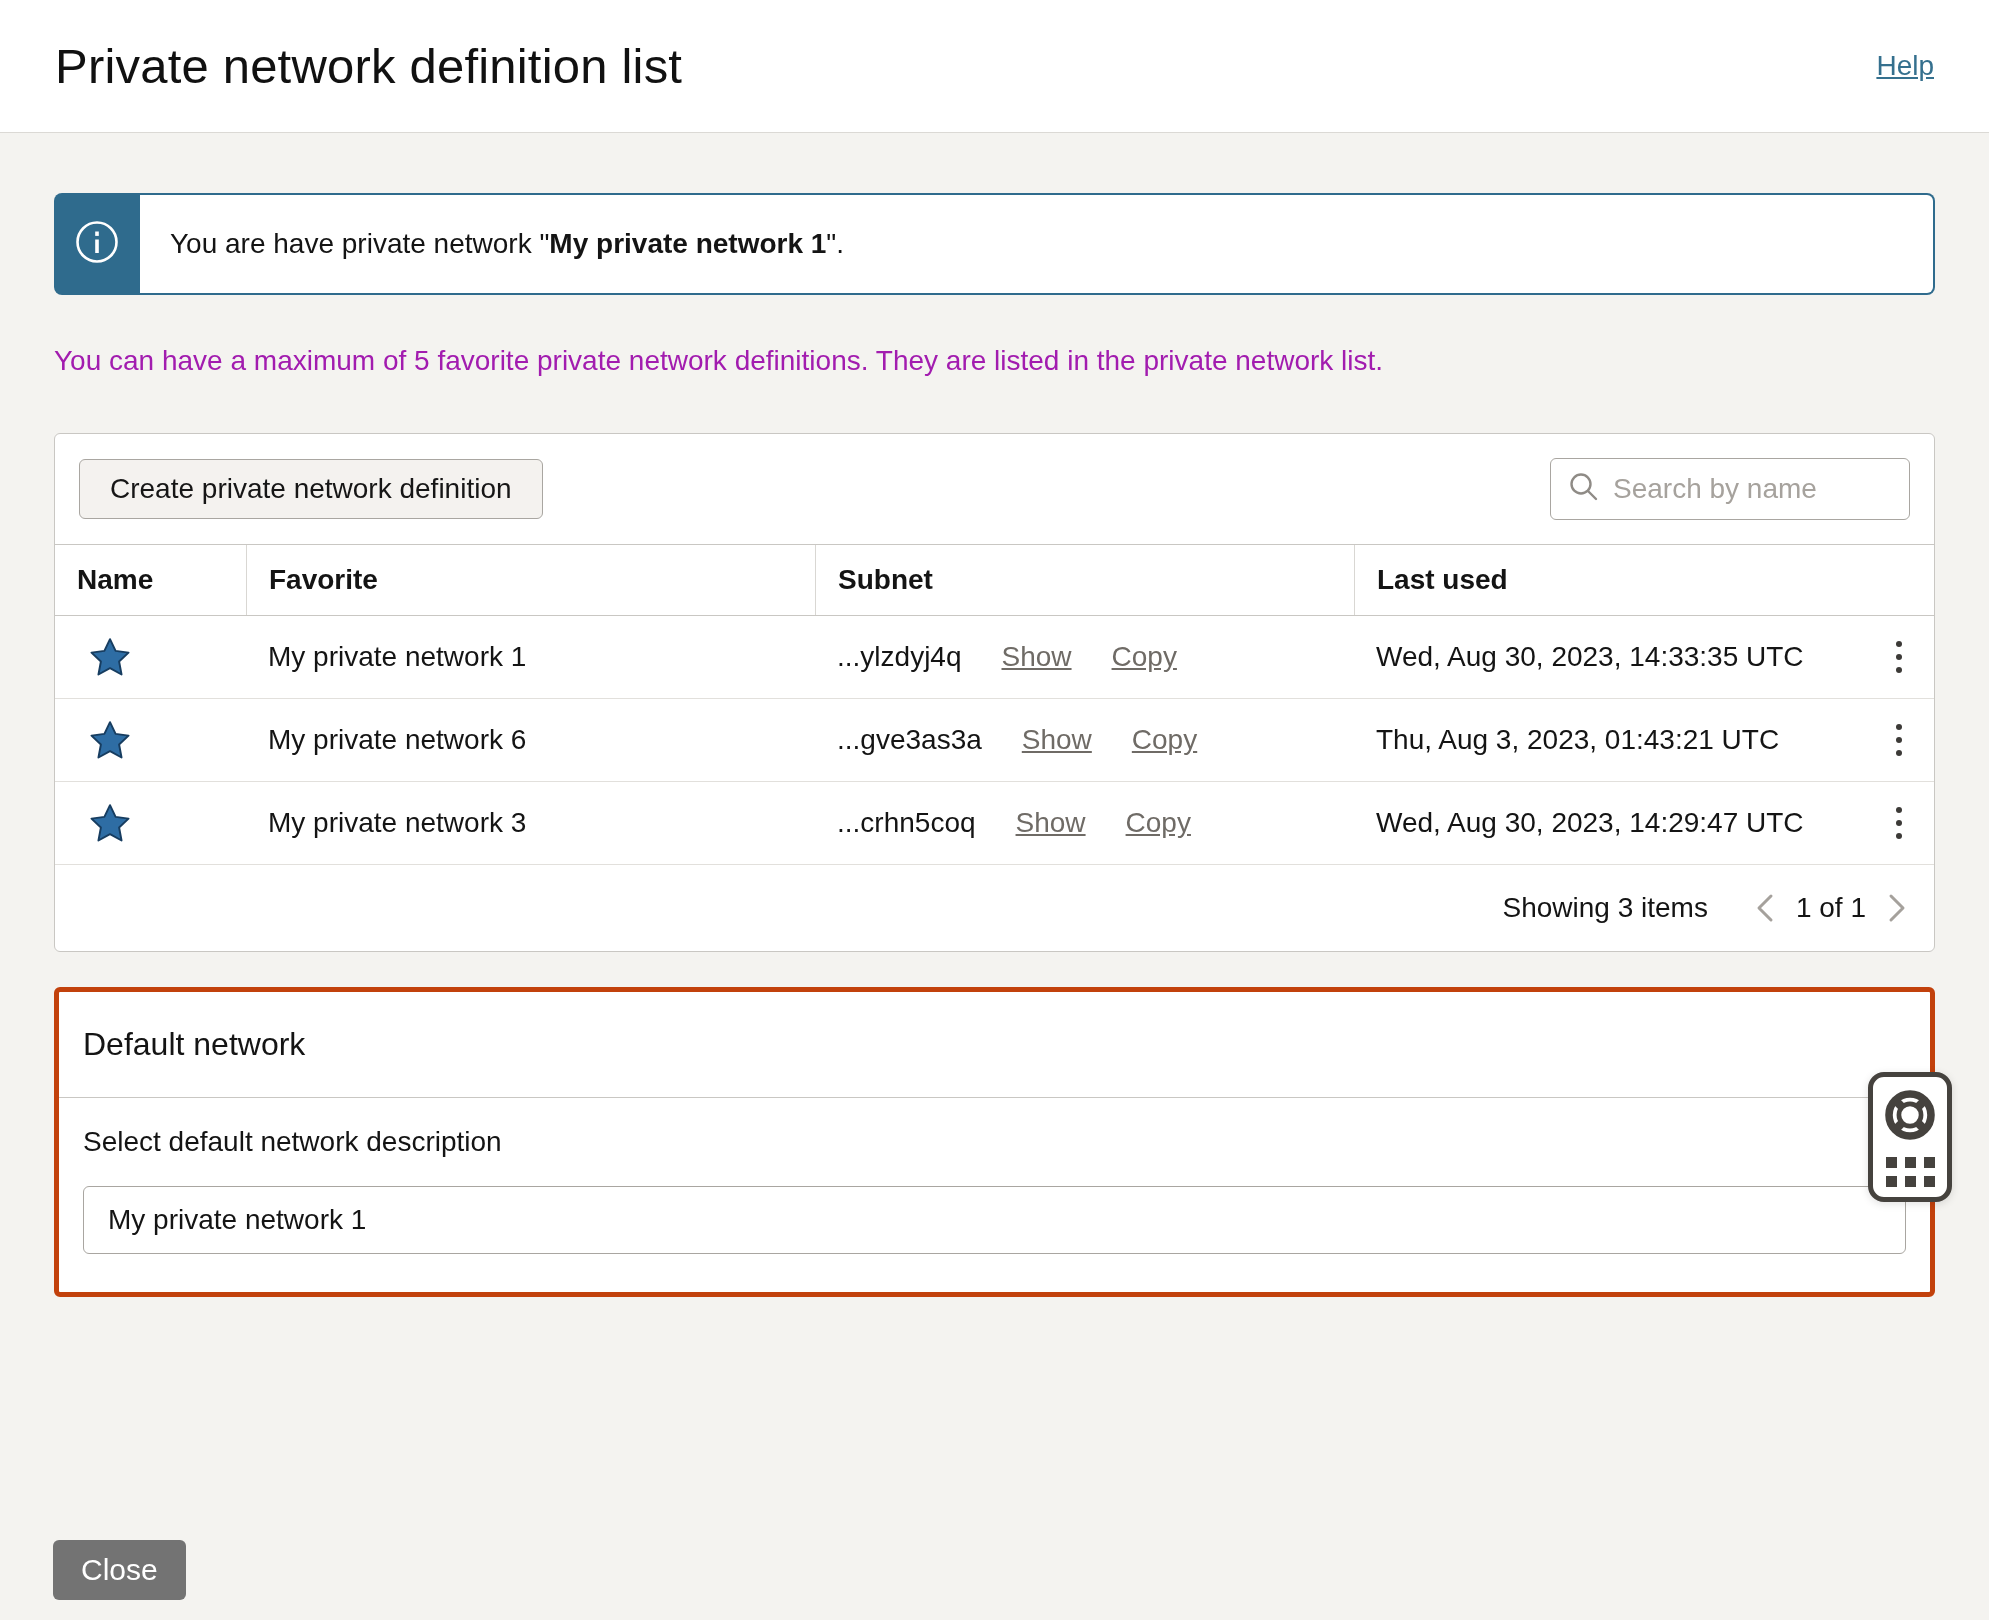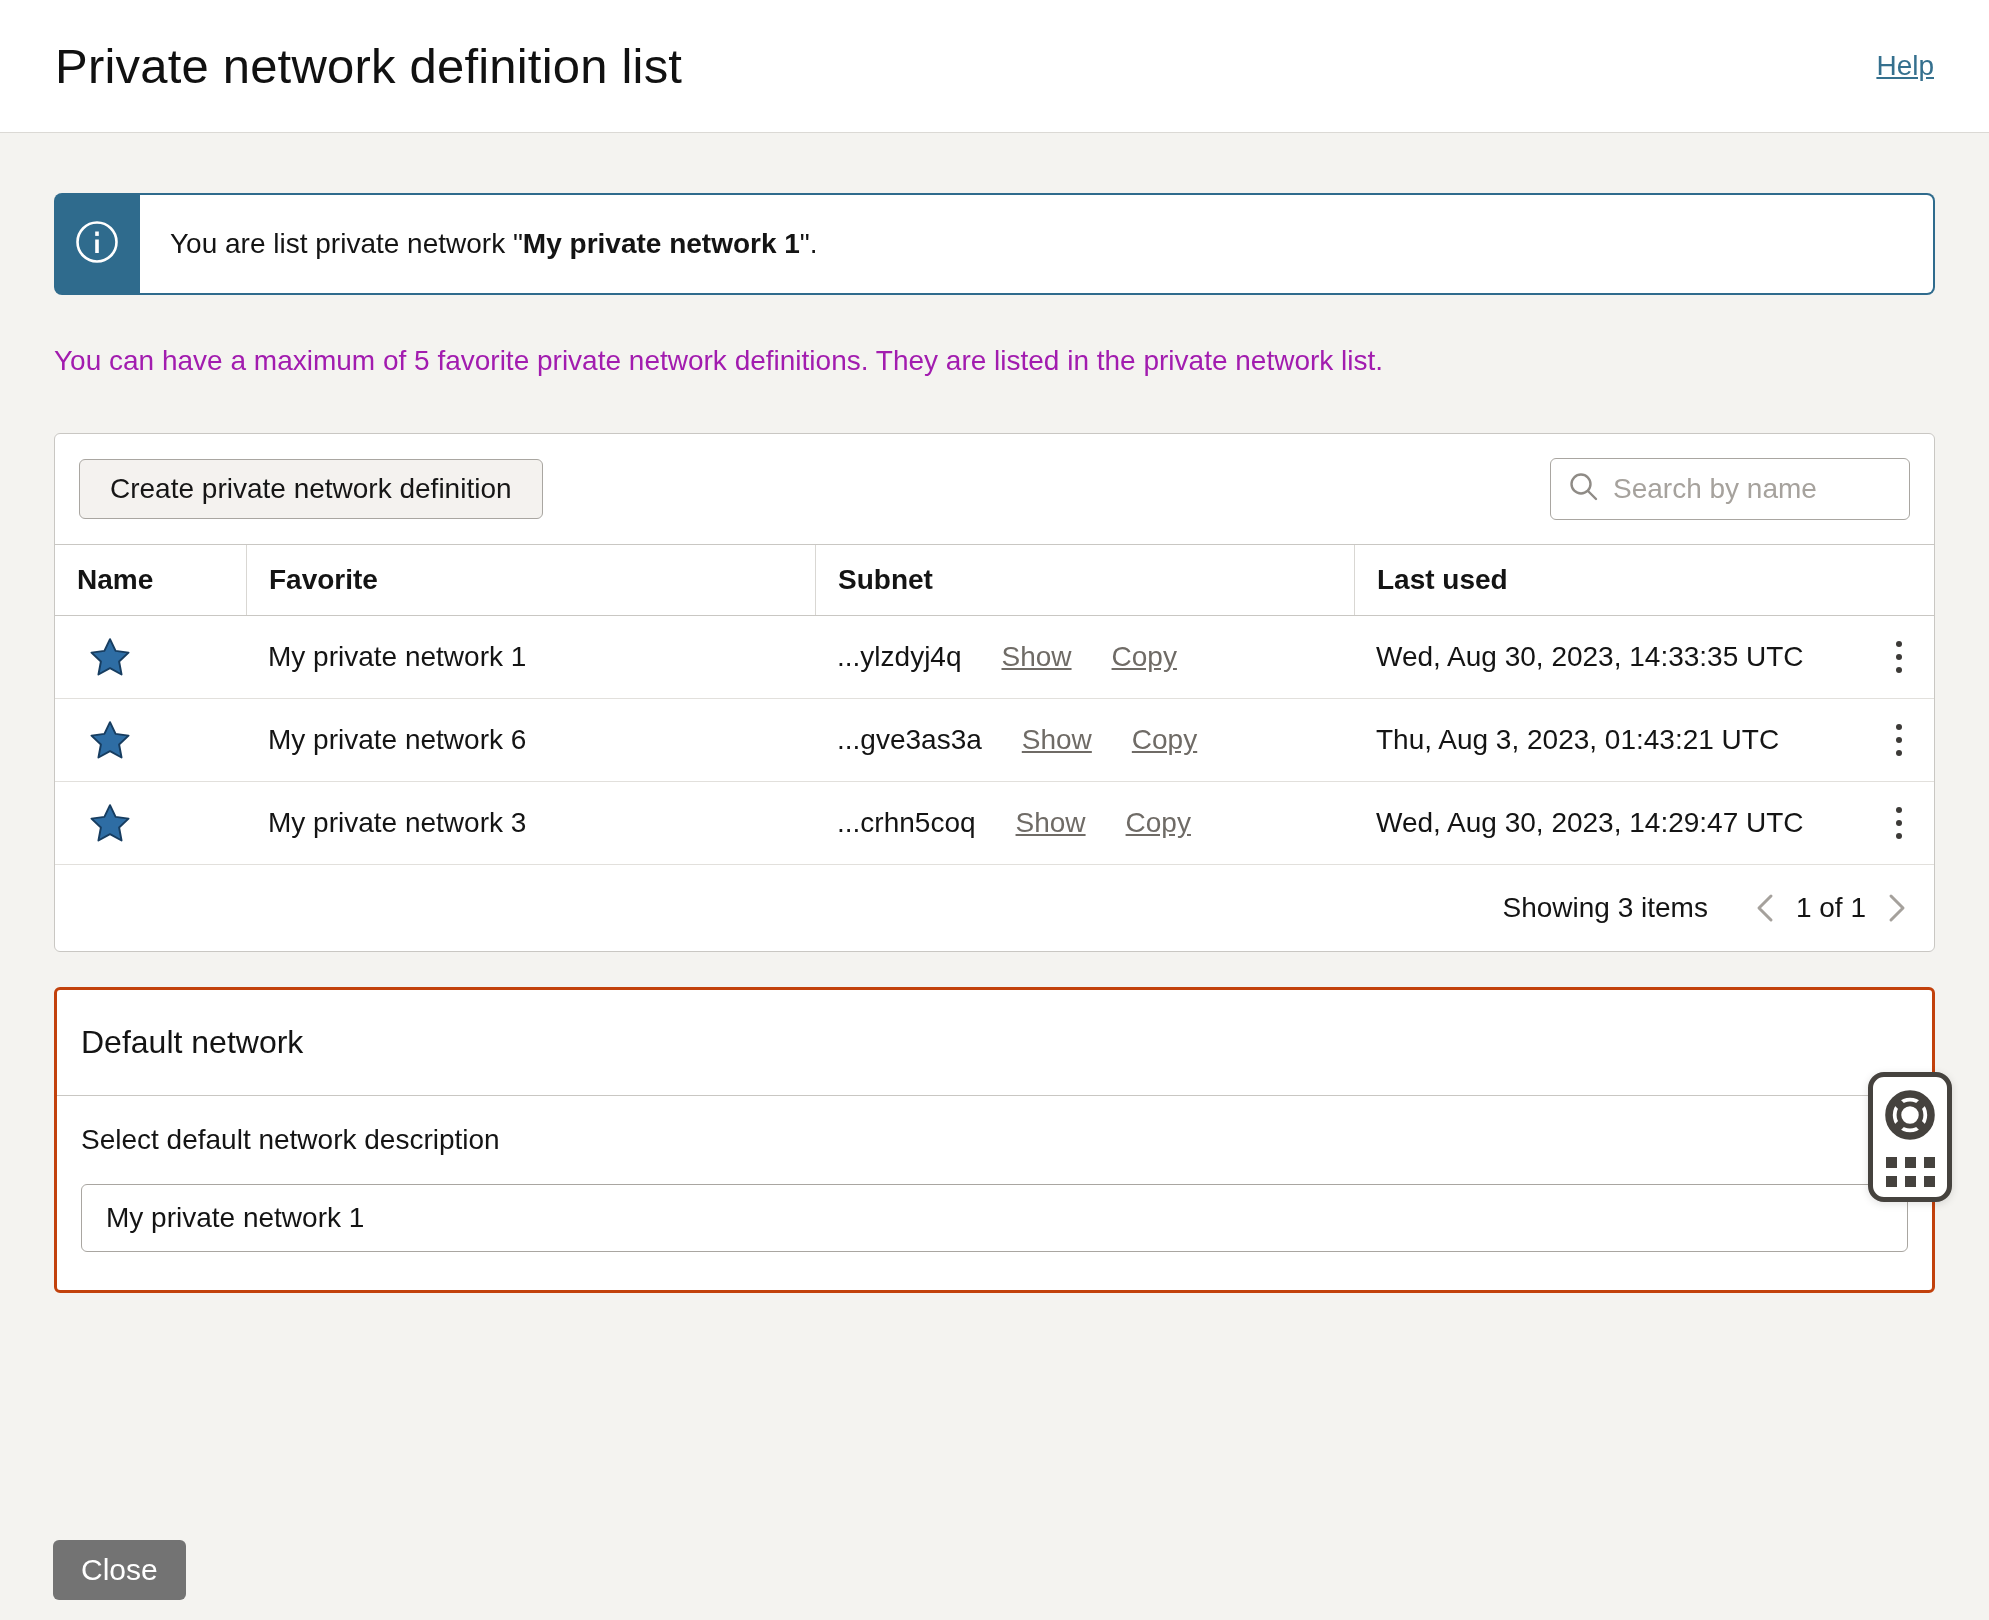--- a/index.html
+++ b/index.html
@@ -159,21 +159,21 @@
   }
   .showing { font-size:28px; }
   .pager { display:flex; align-items:center; gap:14px; margin-left:14px; }
   .pager-btn { background:none; border:none; cursor:pointer; display:flex; padding:0; }
   .page-ind { font-size:28px; }
 
   
   .panel {
     margin-top:35px;
     background:#ffffff;
-    border:3px solid #c2410c;
+    border:5px solid #c2410c;
     border-radius:6px;
   }
   .panel-header {
     padding:34px 24px;
     font-size:32px;
     border-bottom:1px solid #c9c7c3;
   }
   .panel-body { padding:28px 24px 38px 24px; }
   .field-label { font-size:28px; margin-bottom:28px; }
   .default-input {
@@ -244,21 +244,21 @@
     <div class="banner-icon-cell">
       <span>
         <svg width="46" height="46" viewBox="0 0 46 46">
           <circle cx="23" cy="23" r="19.5" fill="none" stroke="#ffffff" stroke-width="2.6"></circle>
           <rect x="21.2" y="12.5" width="3.6" height="4.4" fill="#ffffff"></rect>
           <rect x="21.2" y="20.5" width="3.6" height="13.5" fill="#ffffff"></rect>
         </svg>
       </span>
     </div>
     <div class="banner-body">
-      <span><span>You are list private network "</span><b>My private network 1</b><span>".</span></span>
+      <span><span>You are have private network "</span><b>My private network 1</b><span>".</span></span>
     </div>
   </div>
 
   <p class="intro">You can have a maximum of 5 favorite private network definitions. They are listed in the private network list.</p>
 
   <div class="card">
     <div class="toolbar">
       <button class="create-btn">Create private network definition</button>
       <div class="searchbox">
         <span>

